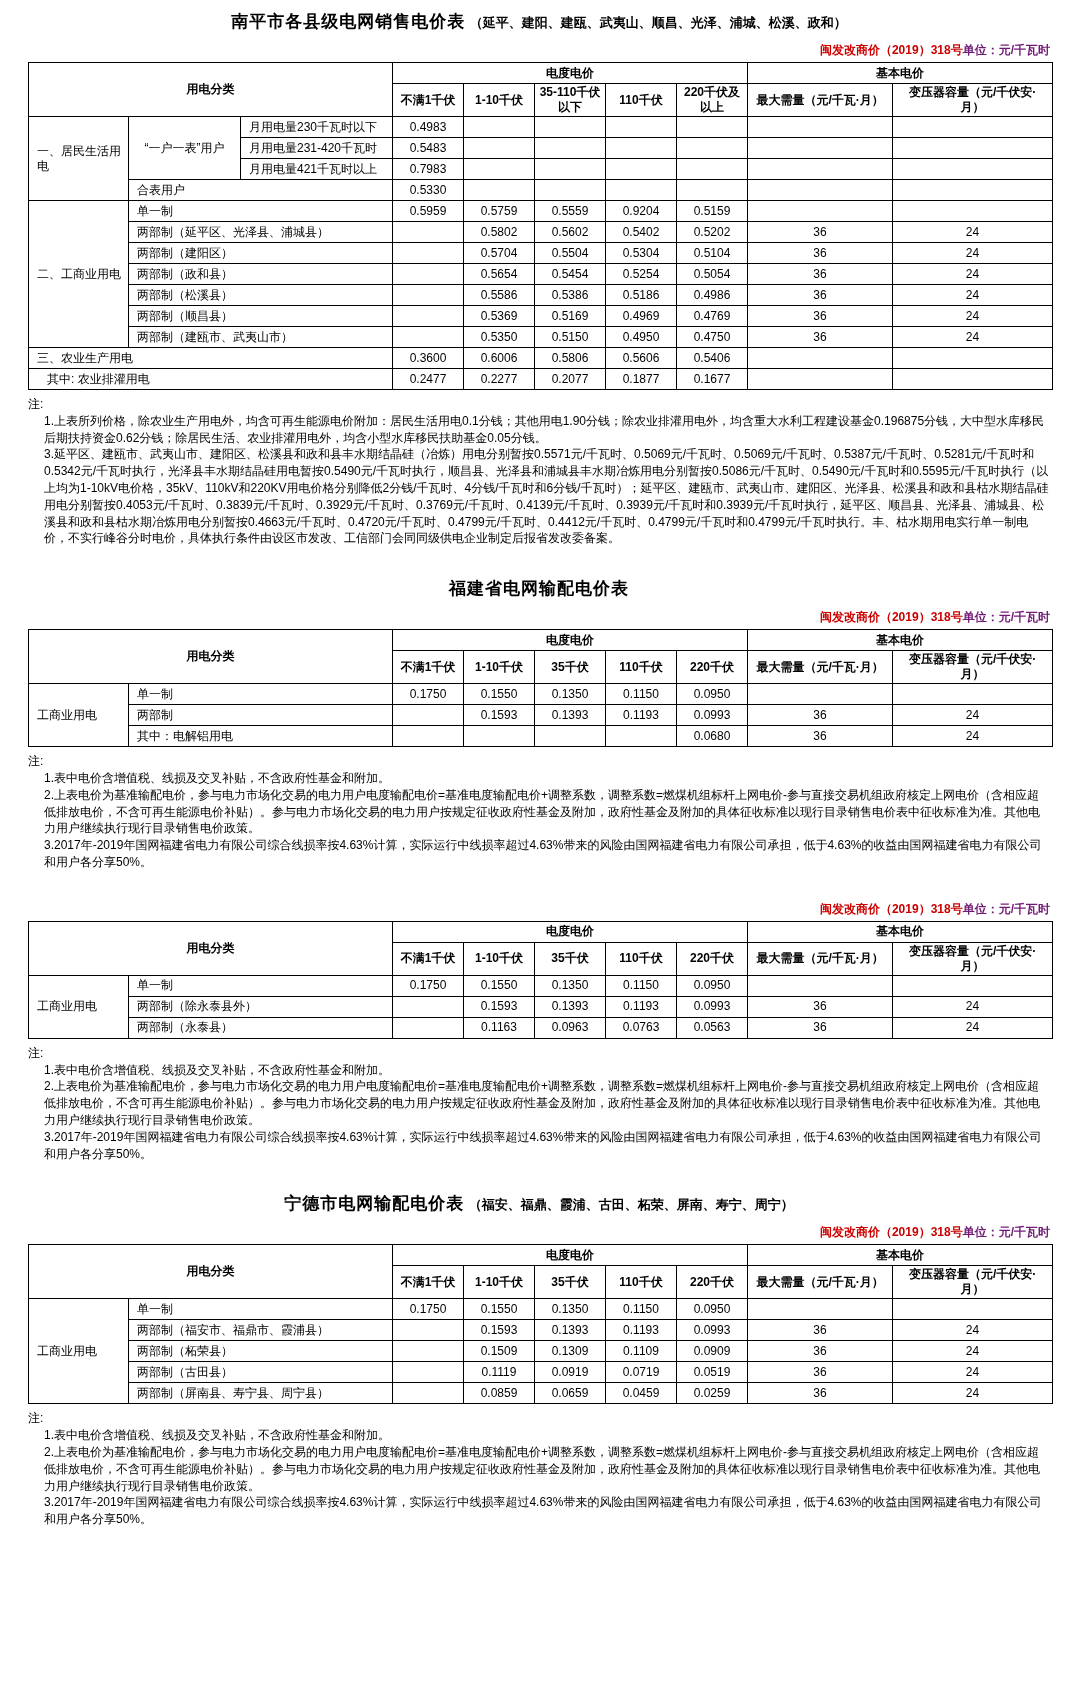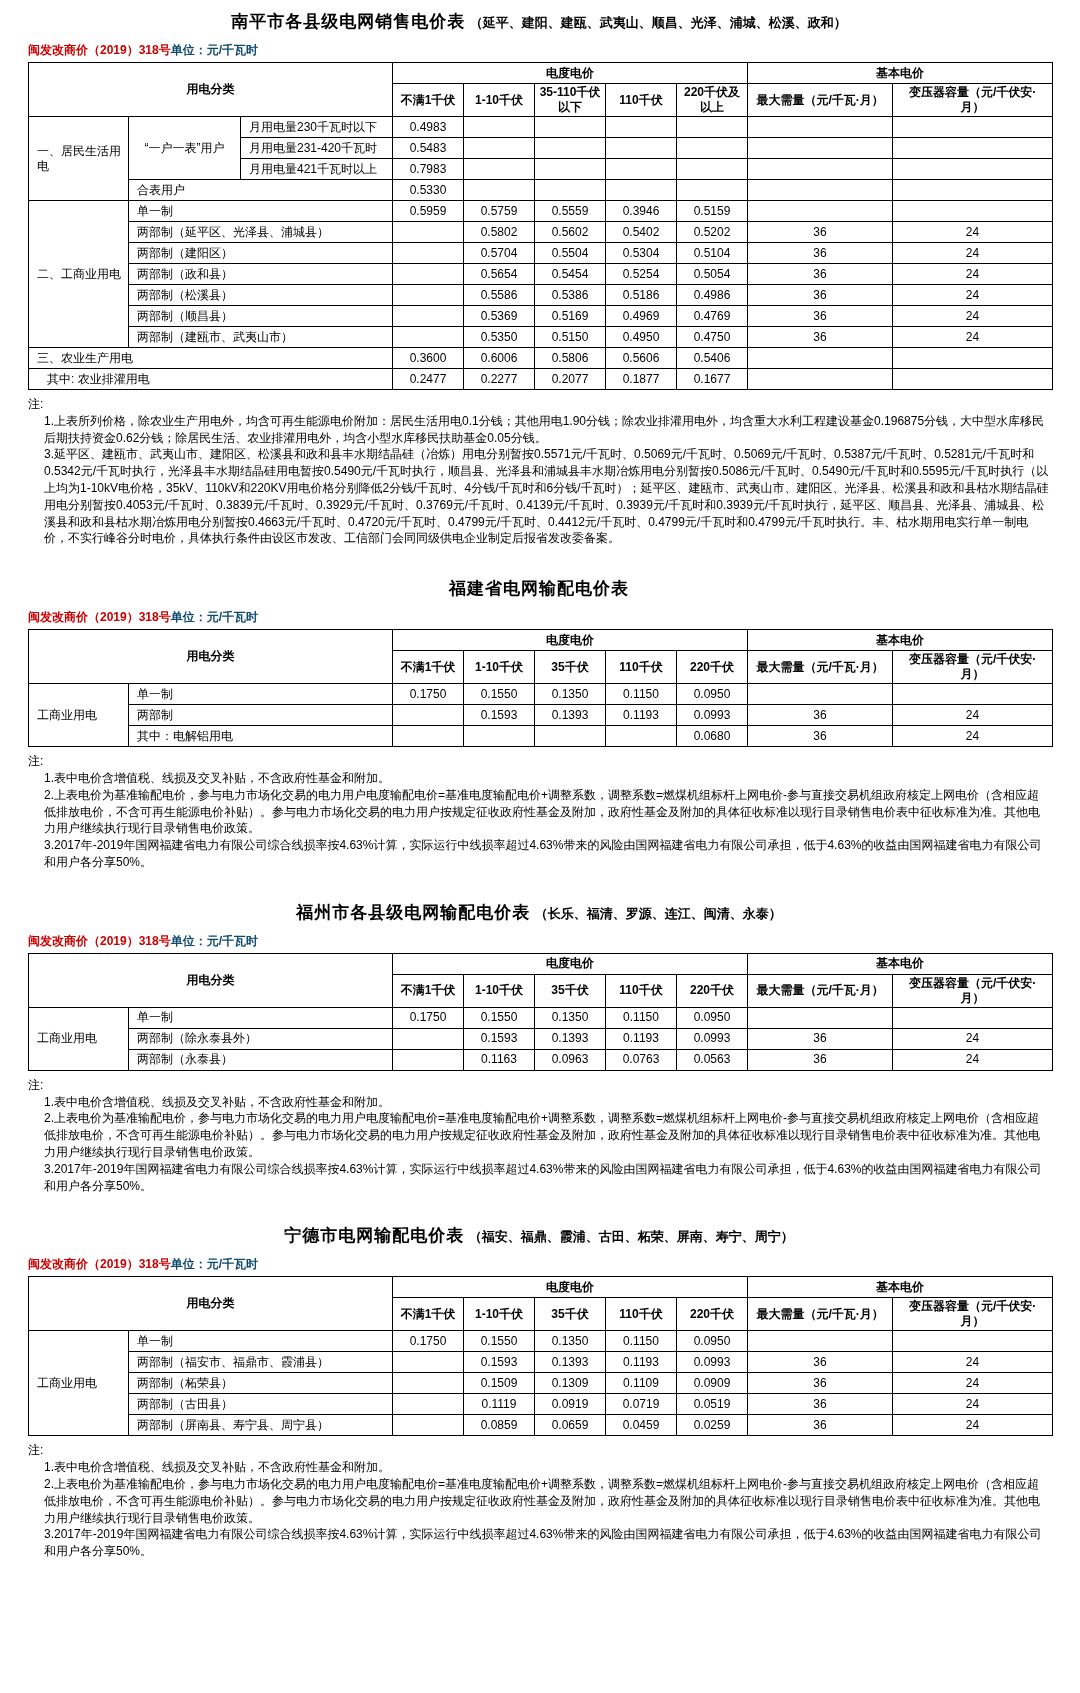--- a/index.html
+++ b/index.html
@@ -8,23 +8,23 @@
     width: 1080px; height: 1693px; overflow: hidden;
     font-family: "Liberation Sans", "DejaVu Sans", sans-serif;
     color: #000;
   }
   .sheet { padding: 6px 30px 0 28px; }
   .price-section { margin-top: 30px; }
   .price-section.first { margin-top: 4px; }
   .title-row { text-align: center; margin-bottom: 9px; white-space: nowrap; }
   .title-main { font-size: 17px; font-weight: bold; letter-spacing: 1px; }
   .title-sub  { font-size: 13px; font-weight: bold; }
-  .meta-row { display: flex; justify-content: flex-start; align-items: flex-end; margin-bottom: 3px; }
+  .meta-row { display: flex; justify-content: flex-end; align-items: flex-end; margin-bottom: 3px; }
   .doc-no { color: #cc0000; font-size: 12px; font-weight: bold; }
-  .unit   { color: #0c4a6e; font-size: 12px; font-weight: bold; }
+  .unit   { color: #701a75; font-size: 12px; font-weight: bold; }
   table.price-table { width: 100%; border-collapse: collapse; table-layout: fixed; }
   .price-table th, .price-table td {
     border: 1px solid #000;
     font-size: 12px;
     padding: 1px 4px;
     text-align: center;
     vertical-align: middle;
     height: 21px;
     line-height: 1.25;
     overflow: hidden;
@@ -122,21 +122,21 @@
             <td></td>
             <td></td>
             <td></td>
           </tr>
           <tr>
             <td rowspan="7" class="al bold">二、工商业用电</td>
             <td colspan="2" class="al bold">单一制</td>
             <td>0.5959</td>
             <td>0.5759</td>
             <td>0.5559</td>
-            <td>0.3946</td>
+            <td>0.9204</td>
             <td>0.5159</td>
             <td></td>
             <td></td>
           </tr>
           <tr>
             <td colspan="2" class="al bold">两部制（延平区、光泽县、浦城县）</td>
             <td></td>
             <td>0.5802</td>
             <td>0.5602</td>
             <td>0.5402</td>
@@ -296,24 +296,20 @@
     </table>
     <div class="notes">
       <div class="notes-label">注:</div>
     <div class="note-item">1.表中电价含增值税、线损及交叉补贴，不含政府性基金和附加。</div>
         <div class="note-item">2.上表电价为基准输配电价，参与电力市场化交易的电力用户电度输配电价=基准电度输配电价+调整系数，调整系数=燃煤机组标杆上网电价-参与直接交易机组政府核定上网电价（含相应超低排放电价，不含可再生能源电价补贴）。参与电力市场化交易的电力用户按规定征收政府性基金及附加，政府性基金及附加的具体征收标准以现行目录销售电价表中征收标准为准。其他电力用户继续执行现行目录销售电价政策。</div>
         <div class="note-item">3.2017年-2019年国网福建省电力有限公司综合线损率按4.63%计算，实际运行中线损率超过4.63%带来的风险由国网福建省电力有限公司承担，低于4.63%的收益由国网福建省电力有限公司和用户各分享50%。</div>
       </div>
   </section>
 
   <section class="price-section">
-    <div class="title-row">
-      <span class="title-main">福州市各县级电网输配电价表</span>
-      <span class="title-sub">（长乐、福清、罗源、连江、闽清、永泰）</span>
-    </div>
     <div class="meta-row">
       <span class="doc-no">闽发改商价（2019）318号</span>
       <span class="unit">单位：元/千瓦时</span>
     </div>
     <table class="price-table">
       <colgroup>
         <col style="width:100px">
           <col style="width:264px">
         <col style="width:71px">
           <col style="width:71px">

